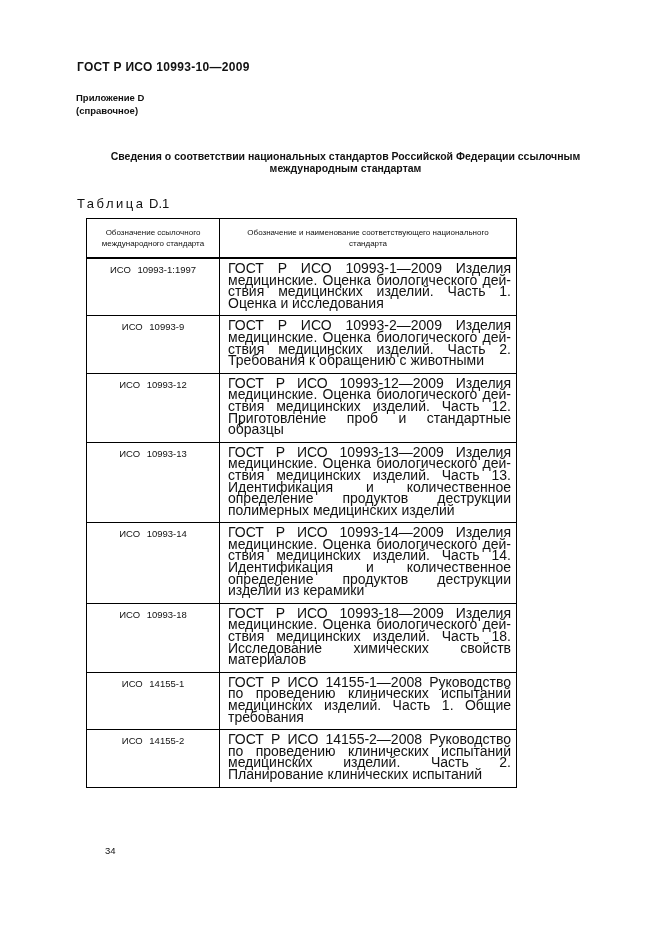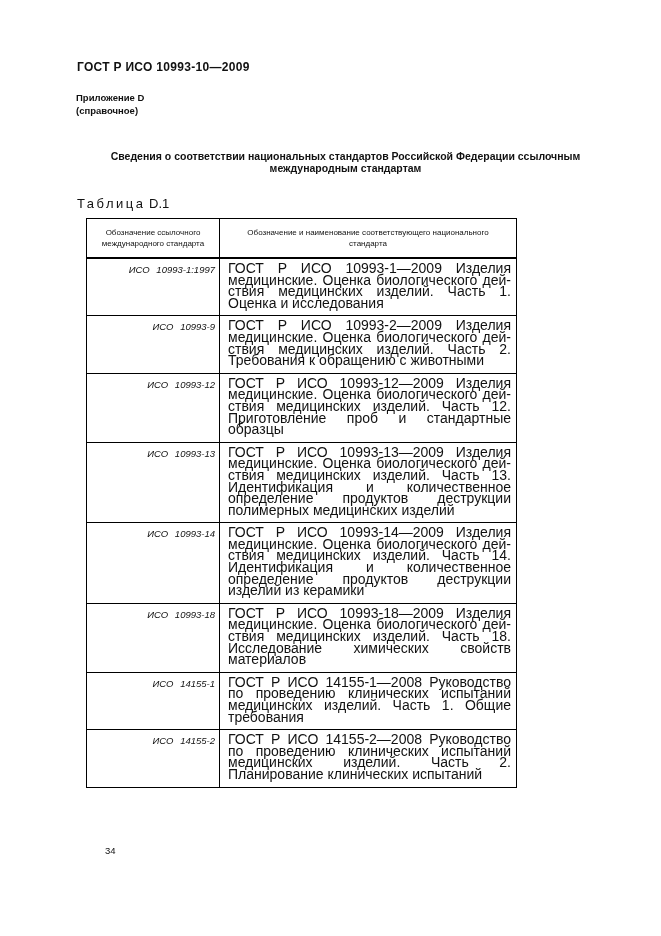--- a/index.html
+++ b/index.html
@@ -68,26 +68,25 @@
     border-bottom: 2.5px solid #000000;
     font-size: 8px;
     font-weight: normal;
     line-height: 11px;
     text-align: center;
     vertical-align: middle;
     padding: 8px 10px;
   }
   td.ref {
     font-size: 9.5px;
-    text-align: right;
+    text-align: center;
     vertical-align: top;
     padding: 5px 4px;
     word-spacing: 4px;
     white-space: nowrap;
-    font-style: italic;
   }
   td.nat {
     font-size: 14px;
     line-height: 11.6px;
     text-align: justify;
     vertical-align: top;
     padding: 4px 5px 6px 8px;
   }
   .page-number {
     position: absolute;

